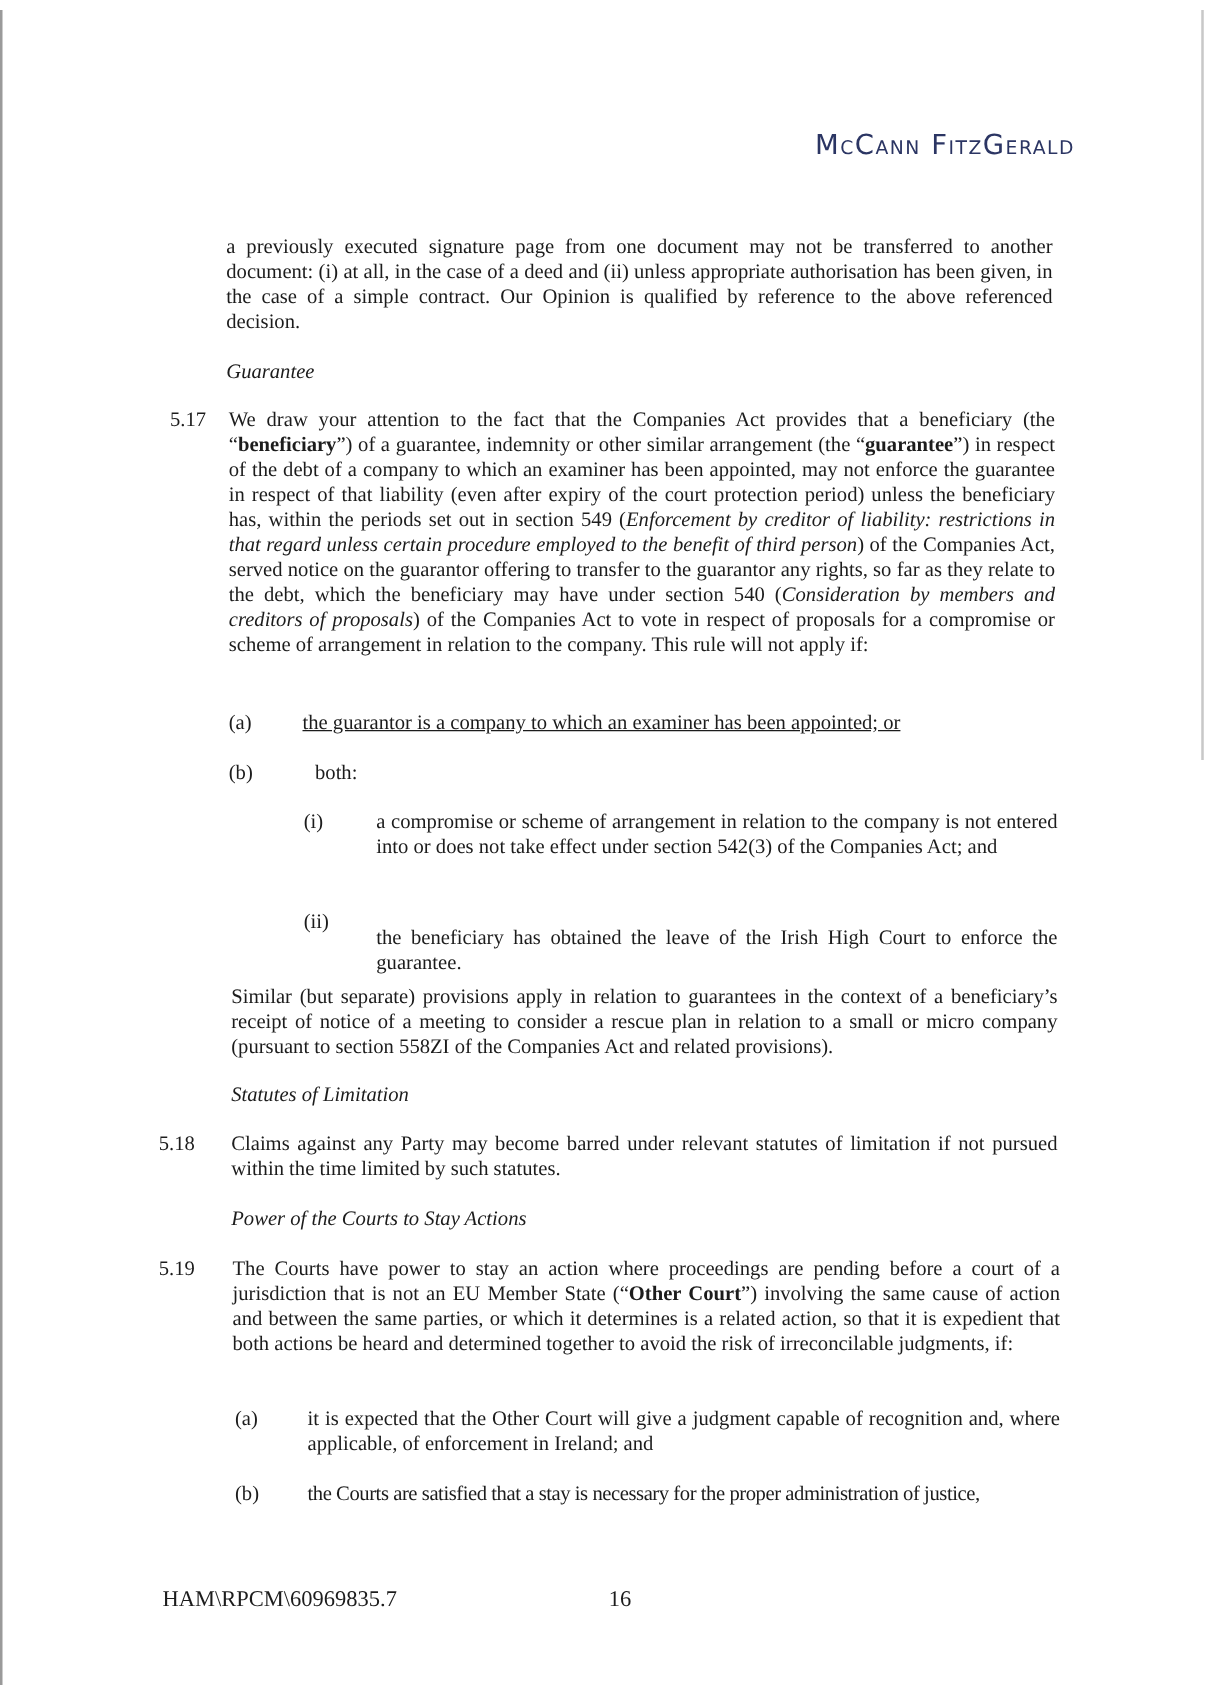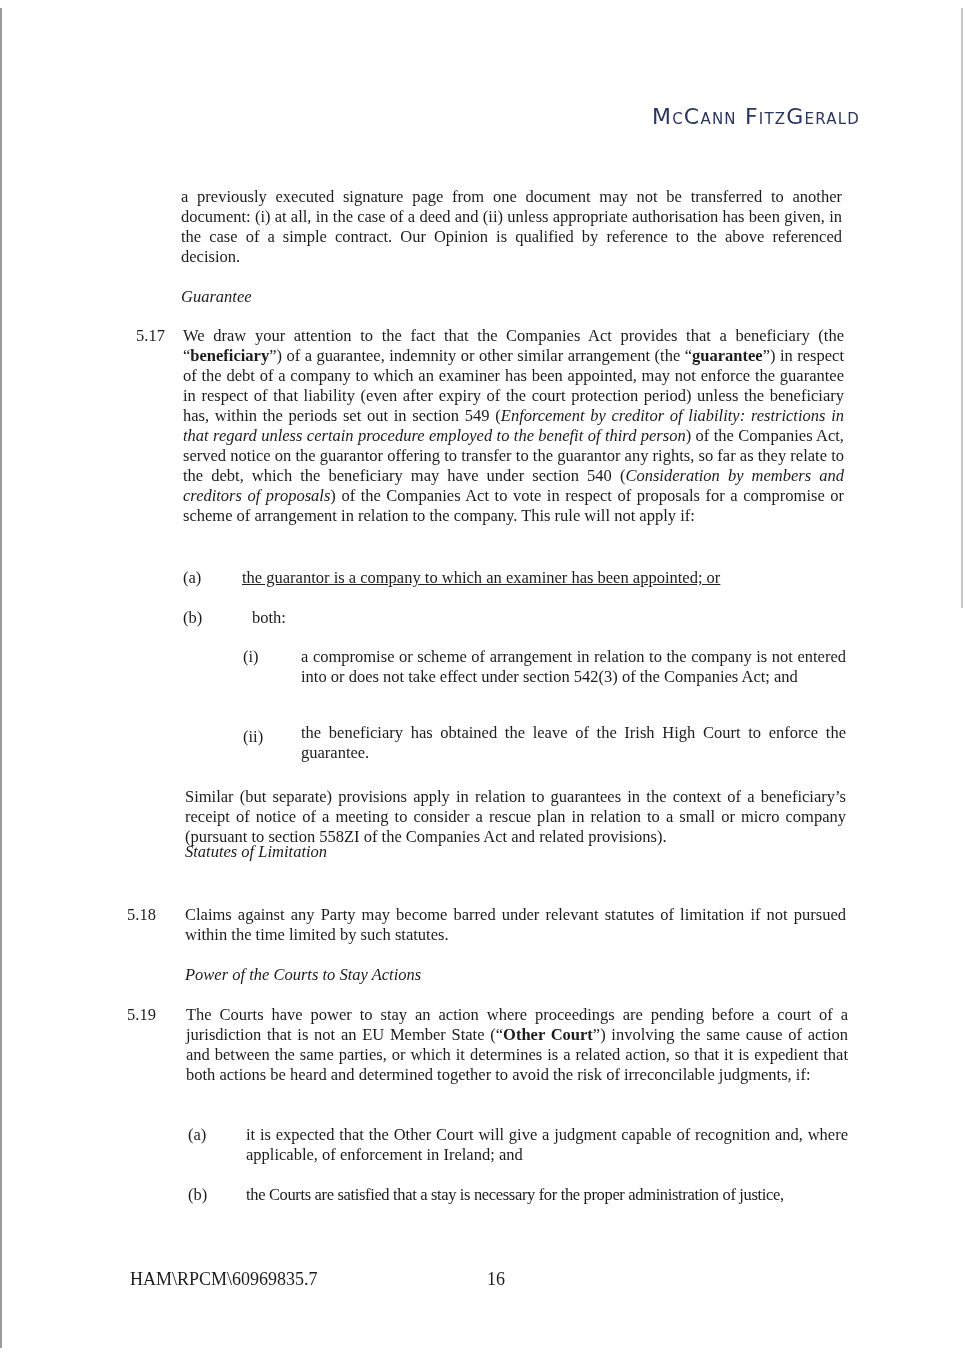--- a/index.html
+++ b/index.html
@@ -44,25 +44,25 @@
 <div class="num" style="left:183px; top:568px;">(a)</div>
 <div class="p" style="left:242px; top:568px; width:602px;text-decoration:underline;">the guarantor is a company to which an examiner has been appointed; or</div>
 
 <div class="num" style="left:183px; top:608px;">(b)</div>
 <div class="p" style="left:252px; top:608px; width:602px;">both:</div>
 
 <div class="num" style="left:243px; top:647px;">(i)</div>
 <div class="p" style="left:301px; top:647px; width:545px;">a compromise or scheme of arrangement in relation to the company is not entered into or does not take effect under section 542(3) of the Companies Act; and</div>
 
 <div class="num" style="left:243px; top:727px;">(ii)</div>
-<div class="p" style="left:301px; top:723px; width:545px;">the beneficiary has obtained the leave of the Irish High Court to enforce the guarantee.</div>
+<div class="p" style="left:301px; top:740px; width:545px;">the beneficiary has obtained the leave of the Irish High Court to enforce the guarantee.</div>
 
 <div class="p" style="left:185px; top:787px; width:661px;">Similar (but separate) provisions apply in relation to guarantees in the context of a beneficiary’s receipt of notice of a meeting to consider a rescue plan in relation to a small or micro company (pursuant to section 558ZI of the Companies Act and related provisions).</div>
 
-<div class="heading" style="left:185px; top:842px;">Statutes of Limitation</div>
+<div class="heading" style="left:185px; top:866px;">Statutes of Limitation</div>
 
 <div class="num" style="left:127px; top:905px;">5.18</div>
 <div class="p" style="left:185px; top:905px; width:661px;">Claims against any Party may become barred under relevant statutes of limitation if not pursued within the time limited by such statutes.</div>
 
 <div class="heading" style="left:185px; top:965px;">Power of the Courts to Stay Actions</div>
 
 <div class="num" style="left:127px; top:1005px;">5.19</div>
 <div class="p" style="left:186px; top:1005px; width:662px;">
   <span>The Courts have power to stay an action where proceedings are pending before a court of a jurisdiction that is not an EU Member State (“</span><b>Other Court</b><span>”) involving the same cause of action and between the same parties, or which it determines is a related action, so that it is expedient that both actions be heard and determined together to avoid the risk of irreconcilable judgments, if:</span>
 </div>

